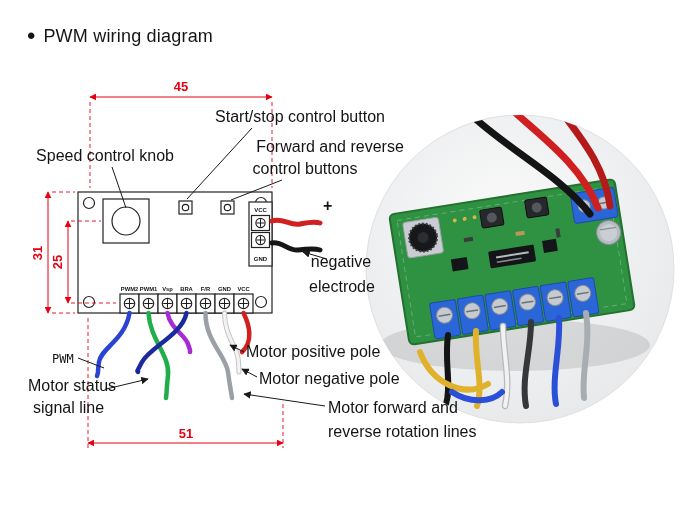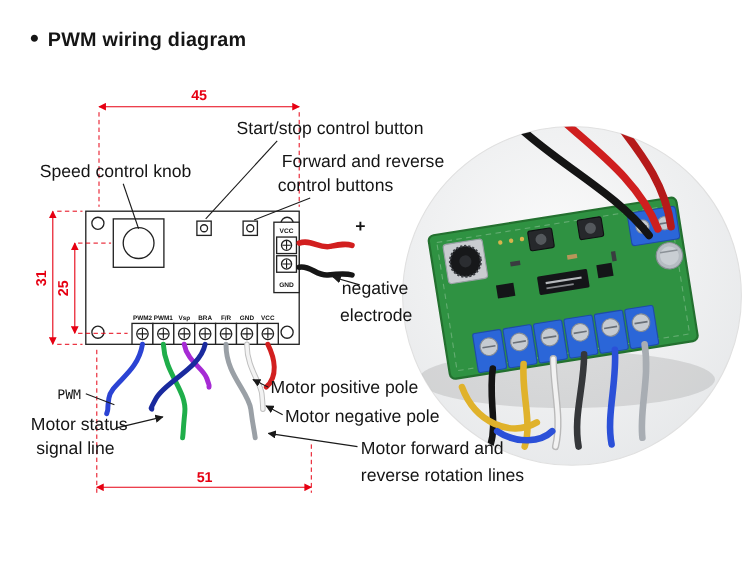--- a/index.html
+++ b/index.html
@@ -1,21 +1,21 @@
 <!DOCTYPE html>
 <html><head>
 <meta charset="utf-8">
 <style>
   *{margin:0;padding:0;box-sizing:border-box}
   html,body{background:#fff}
   body{font-family:"Liberation Sans",sans-serif}
   #stage{position:relative;width:680px;height:523px;background:#fff;overflow:hidden}
   .title{position:absolute;left:27px;top:24px;display:flex;align-items:center;gap:8px;color:#151515}
   .title .bullet{font-size:24px;line-height:1}
-  .title .ttl{font-size:18px;font-weight:700;letter-spacing:.2px}
+  .title .ttl{font-size:18px;font-weight:400;letter-spacing:.2px}
   svg{position:absolute;left:0;top:0}
   svg text{font-family:"Liberation Sans",sans-serif}
   .callout{font-size:16px;fill:#141414}
   .callout-sm{font-size:12px;fill:#141414;font-family:"DejaVu Sans Mono",monospace}
   .dim{font-size:13px;fill:#e60012;font-weight:700}
   .pin{font-size:5.8px;fill:#111;font-weight:700}
   .term{font-size:6px;fill:#111;font-weight:700}
   .thin{stroke:#1a1a1a;stroke-width:1;fill:none}
   .red{stroke:#e60012;stroke-width:1;fill:none}
   .redd{stroke:#e60012;stroke-width:.9;fill:none;stroke-dasharray:4 3}

